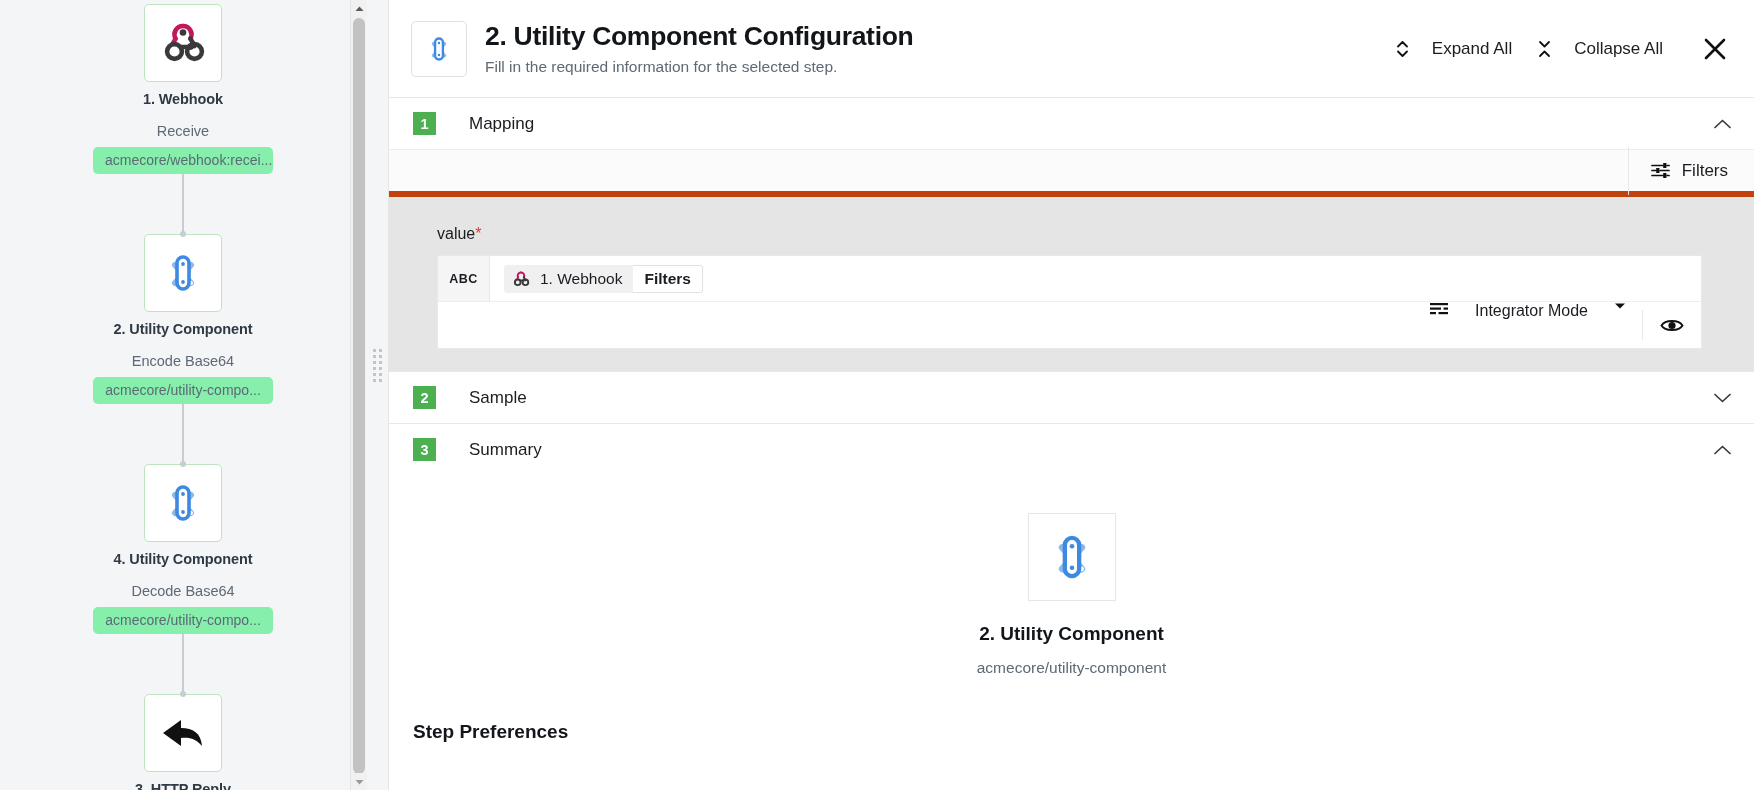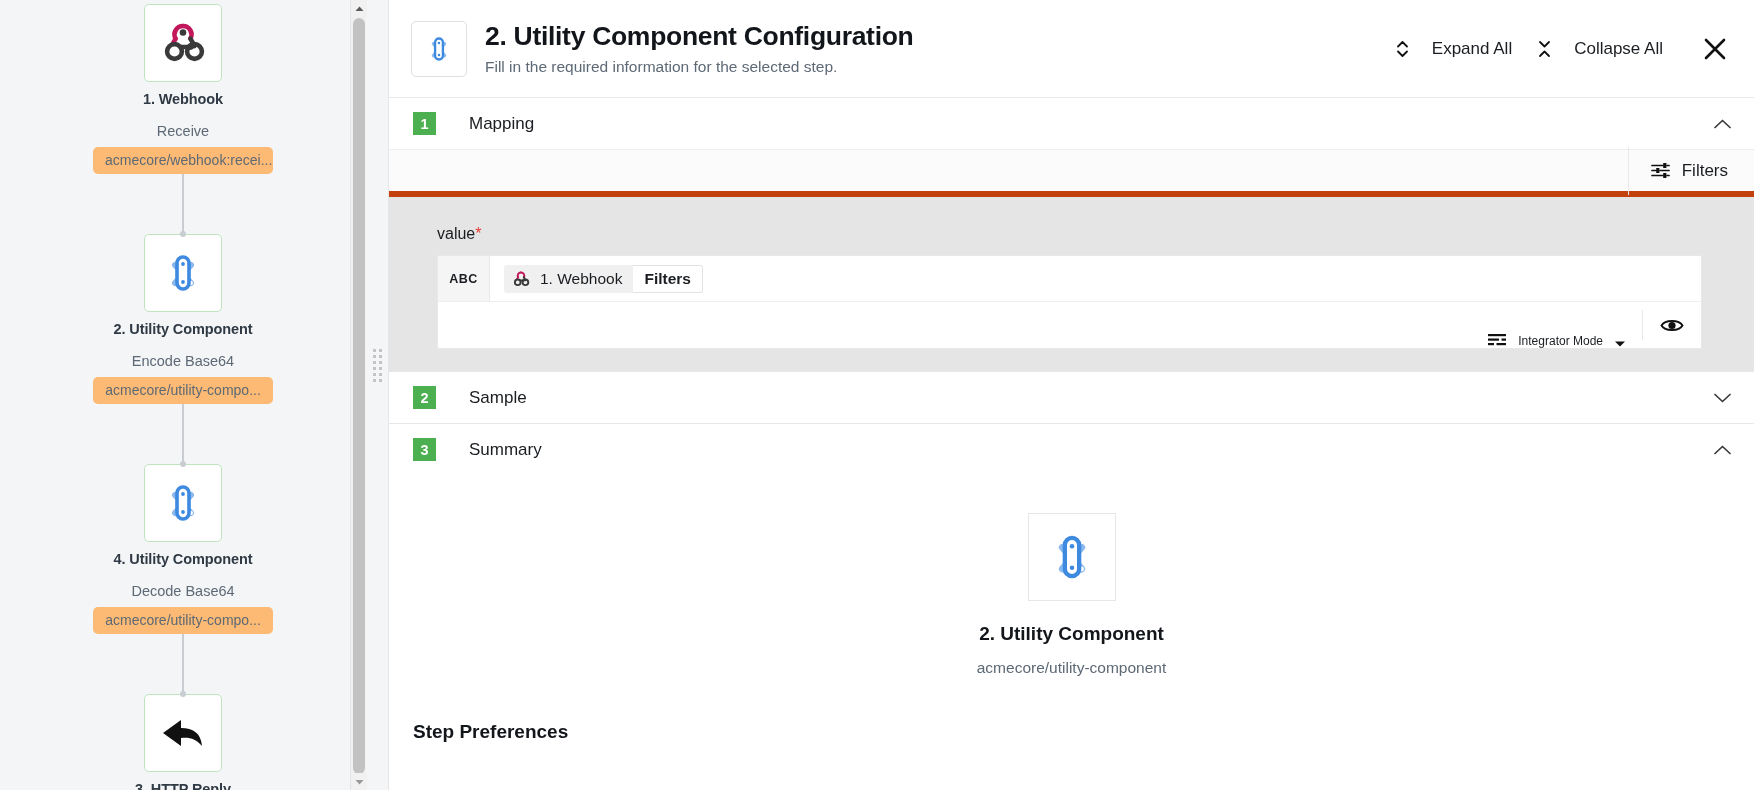--- a/index.html
+++ b/index.html
@@ -38,21 +38,21 @@
     display: flex; align-items: center; justify-content: center;
   }
   .node-title {
     margin-top: 9px;
     font-size: 14.5px; font-weight: bold; color: #2f3a45;
     letter-spacing: -0.1px;
   }
   .node-sub { margin-top: 16px; font-size: 14.5px; color: #5d6975; }
   .node-path {
     margin-top: 8px;
-    background: #fdba74; color: #5d6975;
+    background: #86efac; color: #5d6975;
     font-size: 14px;
     padding: 5px 12px 6px; border-radius: 5px;
     max-width: 180px; white-space: nowrap; overflow: hidden;
   }
   .connector {
     width: 2px; height: 60px; background: #c9ccd1;
     position: relative;
   }
   .connector::after {
     content: ""; position: absolute; left: -2px; bottom: -3px;
@@ -174,23 +174,23 @@
   .token-msg {
     display: flex; align-items: center; height: 28px;
     background: #ffffff; border: 1px solid #e2e2e2; border-left: none;
     border-radius: 0 3px 3px 0;
     padding: 0 11px; font-size: 15.5px; font-weight: bold; color: #1a1d21;
   }
   .value-bottom {
     height: 46px; display: flex; align-items: center; justify-content: flex-end;
   }
   .mode-btn {
-    display: flex; align-items: flex-end; gap: 11px;
+    display: flex; align-items: flex-start; gap: 26px;
     padding: 0 16px; height: 46px;
-    font-size: 12px; color: #1a1d21; cursor: pointer;
+    font-size: 16px; color: #1a1d21; cursor: pointer;
     background: none; border: none; font-family: "Liberation Sans", sans-serif;
   }
   .mode-divider { width: 1px; height: 30px; background: #e8e8e8; }
   .eye-btn {
     width: 58px; height: 46px; display: flex;
     align-items: center; justify-content: center; cursor: pointer;
   }
 
   .summary-body {
     padding: 38px 0 0 0; display: flex; flex-direction: column;

